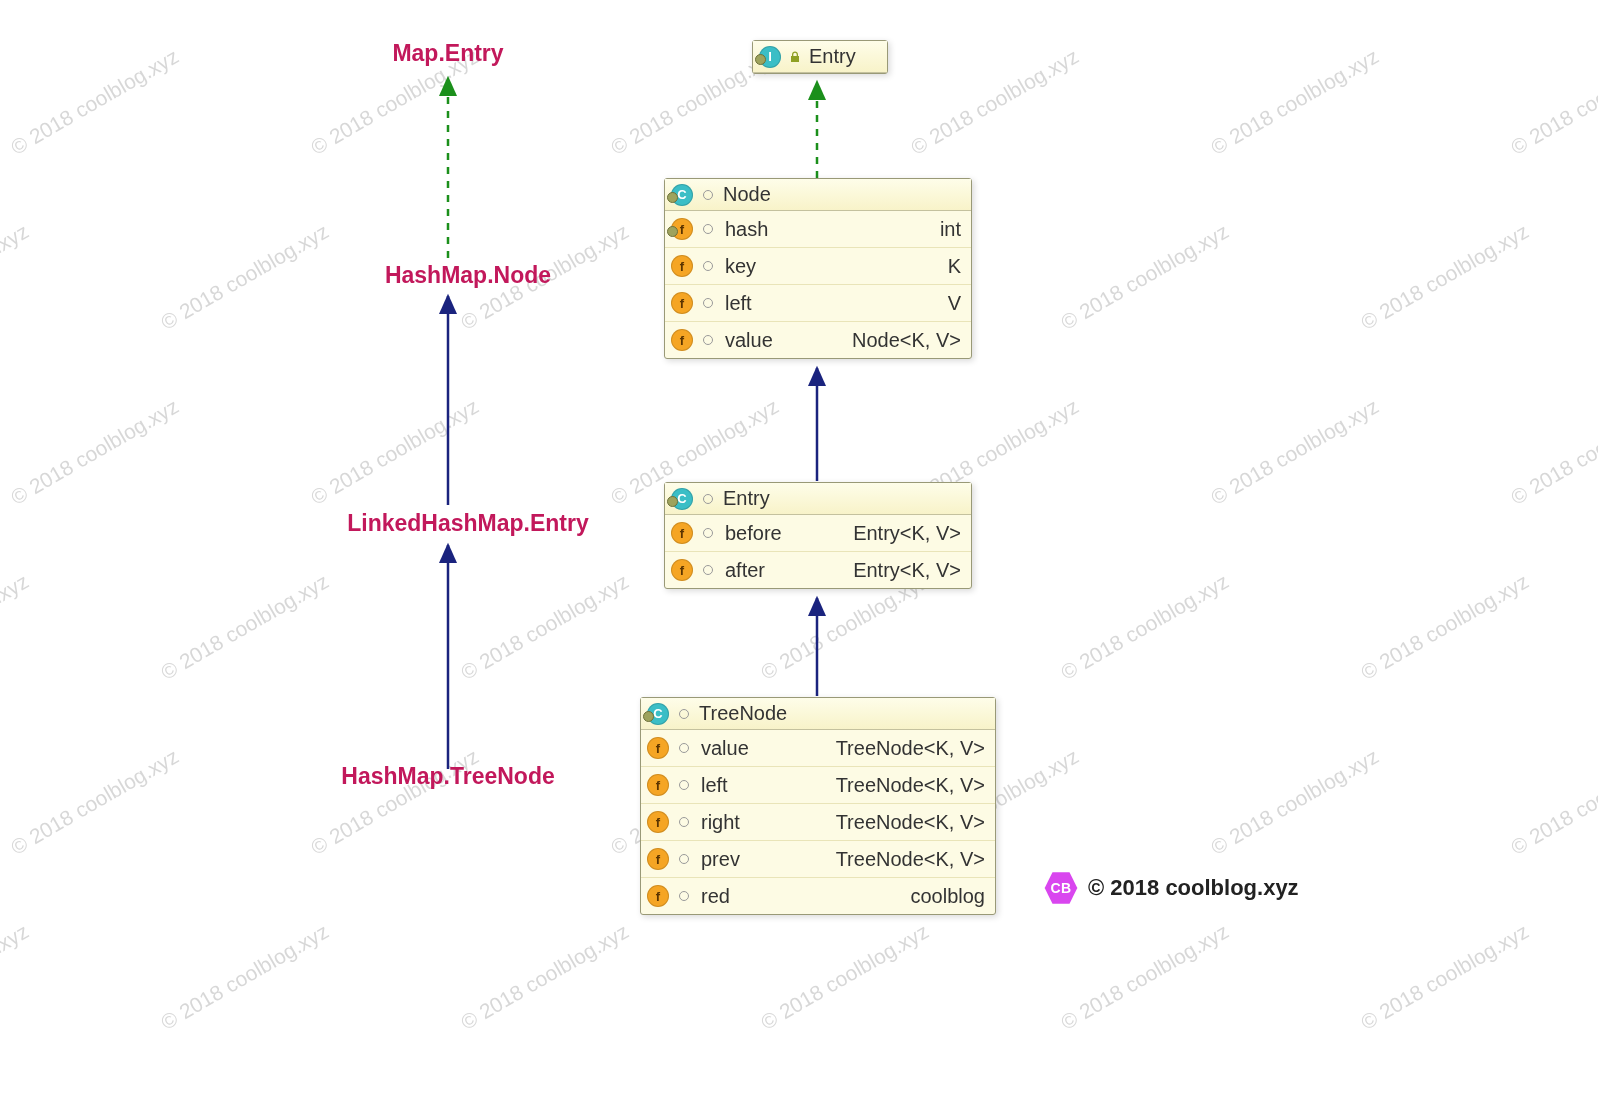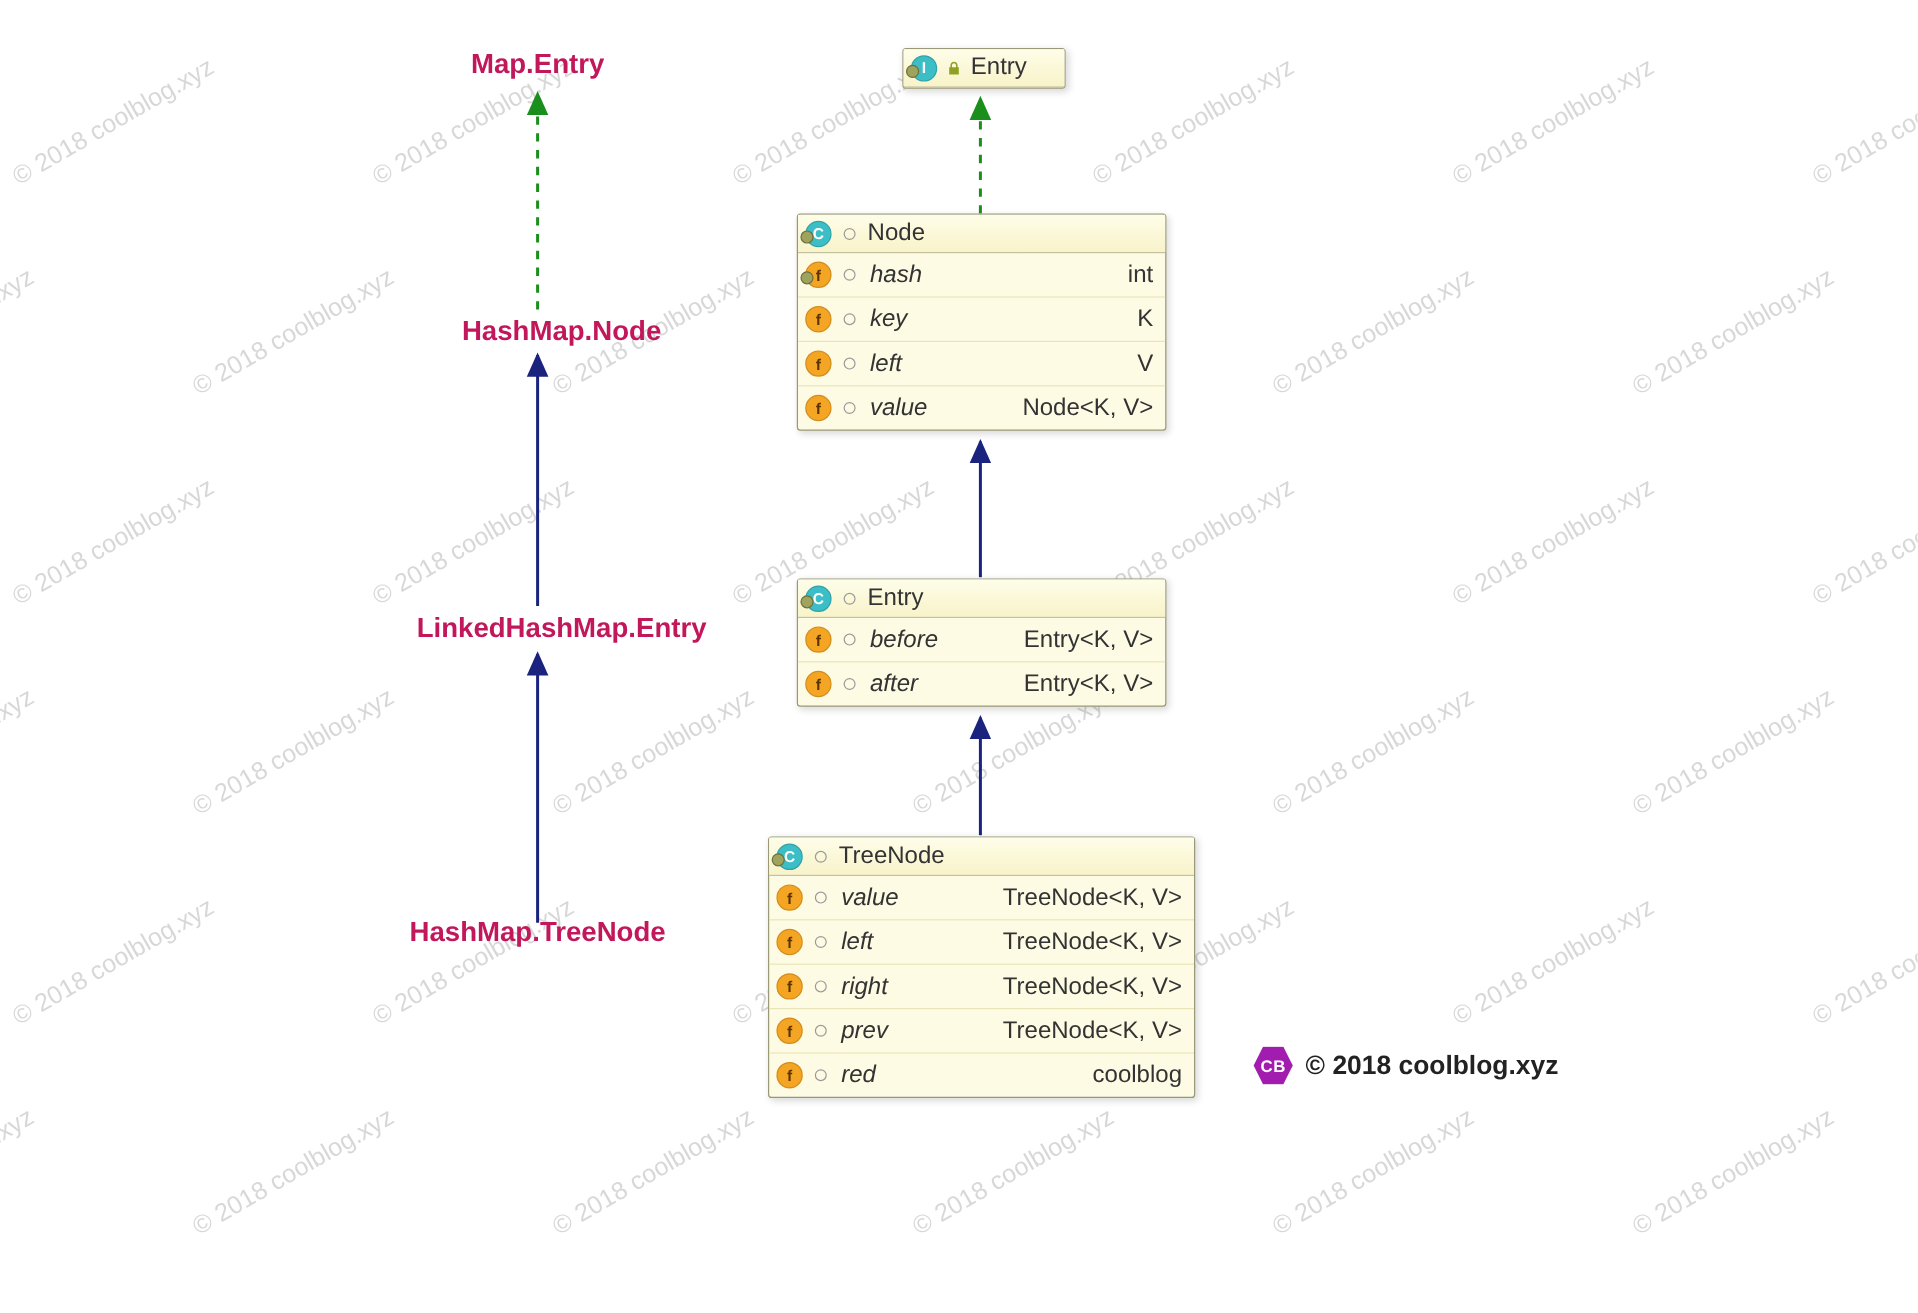--- a/index.html
+++ b/index.html
@@ -74,21 +74,20 @@
     align-items: center;
     padding: 2px 10px 2px 6px;
     min-height: 32px;
   }
   .uml-body .row + .row {
     border-top: 1px solid #e9e4b8;
   }
   .row .name {
     flex: none;
     margin-left: 2px;
-    font-style: italic;
   }
   .row .type {
     margin-left: auto;
     padding-left: 18px;
   }
 
   
   .badge {
     width: 22px;
     height: 22px;
@@ -144,21 +143,21 @@
     position: absolute;
     display: flex;
     align-items: center;
     z-index: 2;
     font-size: 22px;
     color: #222;
   }
   .attr-logo {
     width: 34px;
     height: 34px;
-    background: #a21caf;
+    background: #d946ef;
     clip-path: polygon(25% 4%, 75% 4%, 98% 50%, 75% 96%, 25% 96%, 2% 50%);
     border-radius: 4px;
     display: flex;
     align-items: center;
     justify-content: center;
     color: #fff;
     font-weight: 800;
     font-size: 14px;
     letter-spacing: 0.5px;
     margin-right: 10px;

